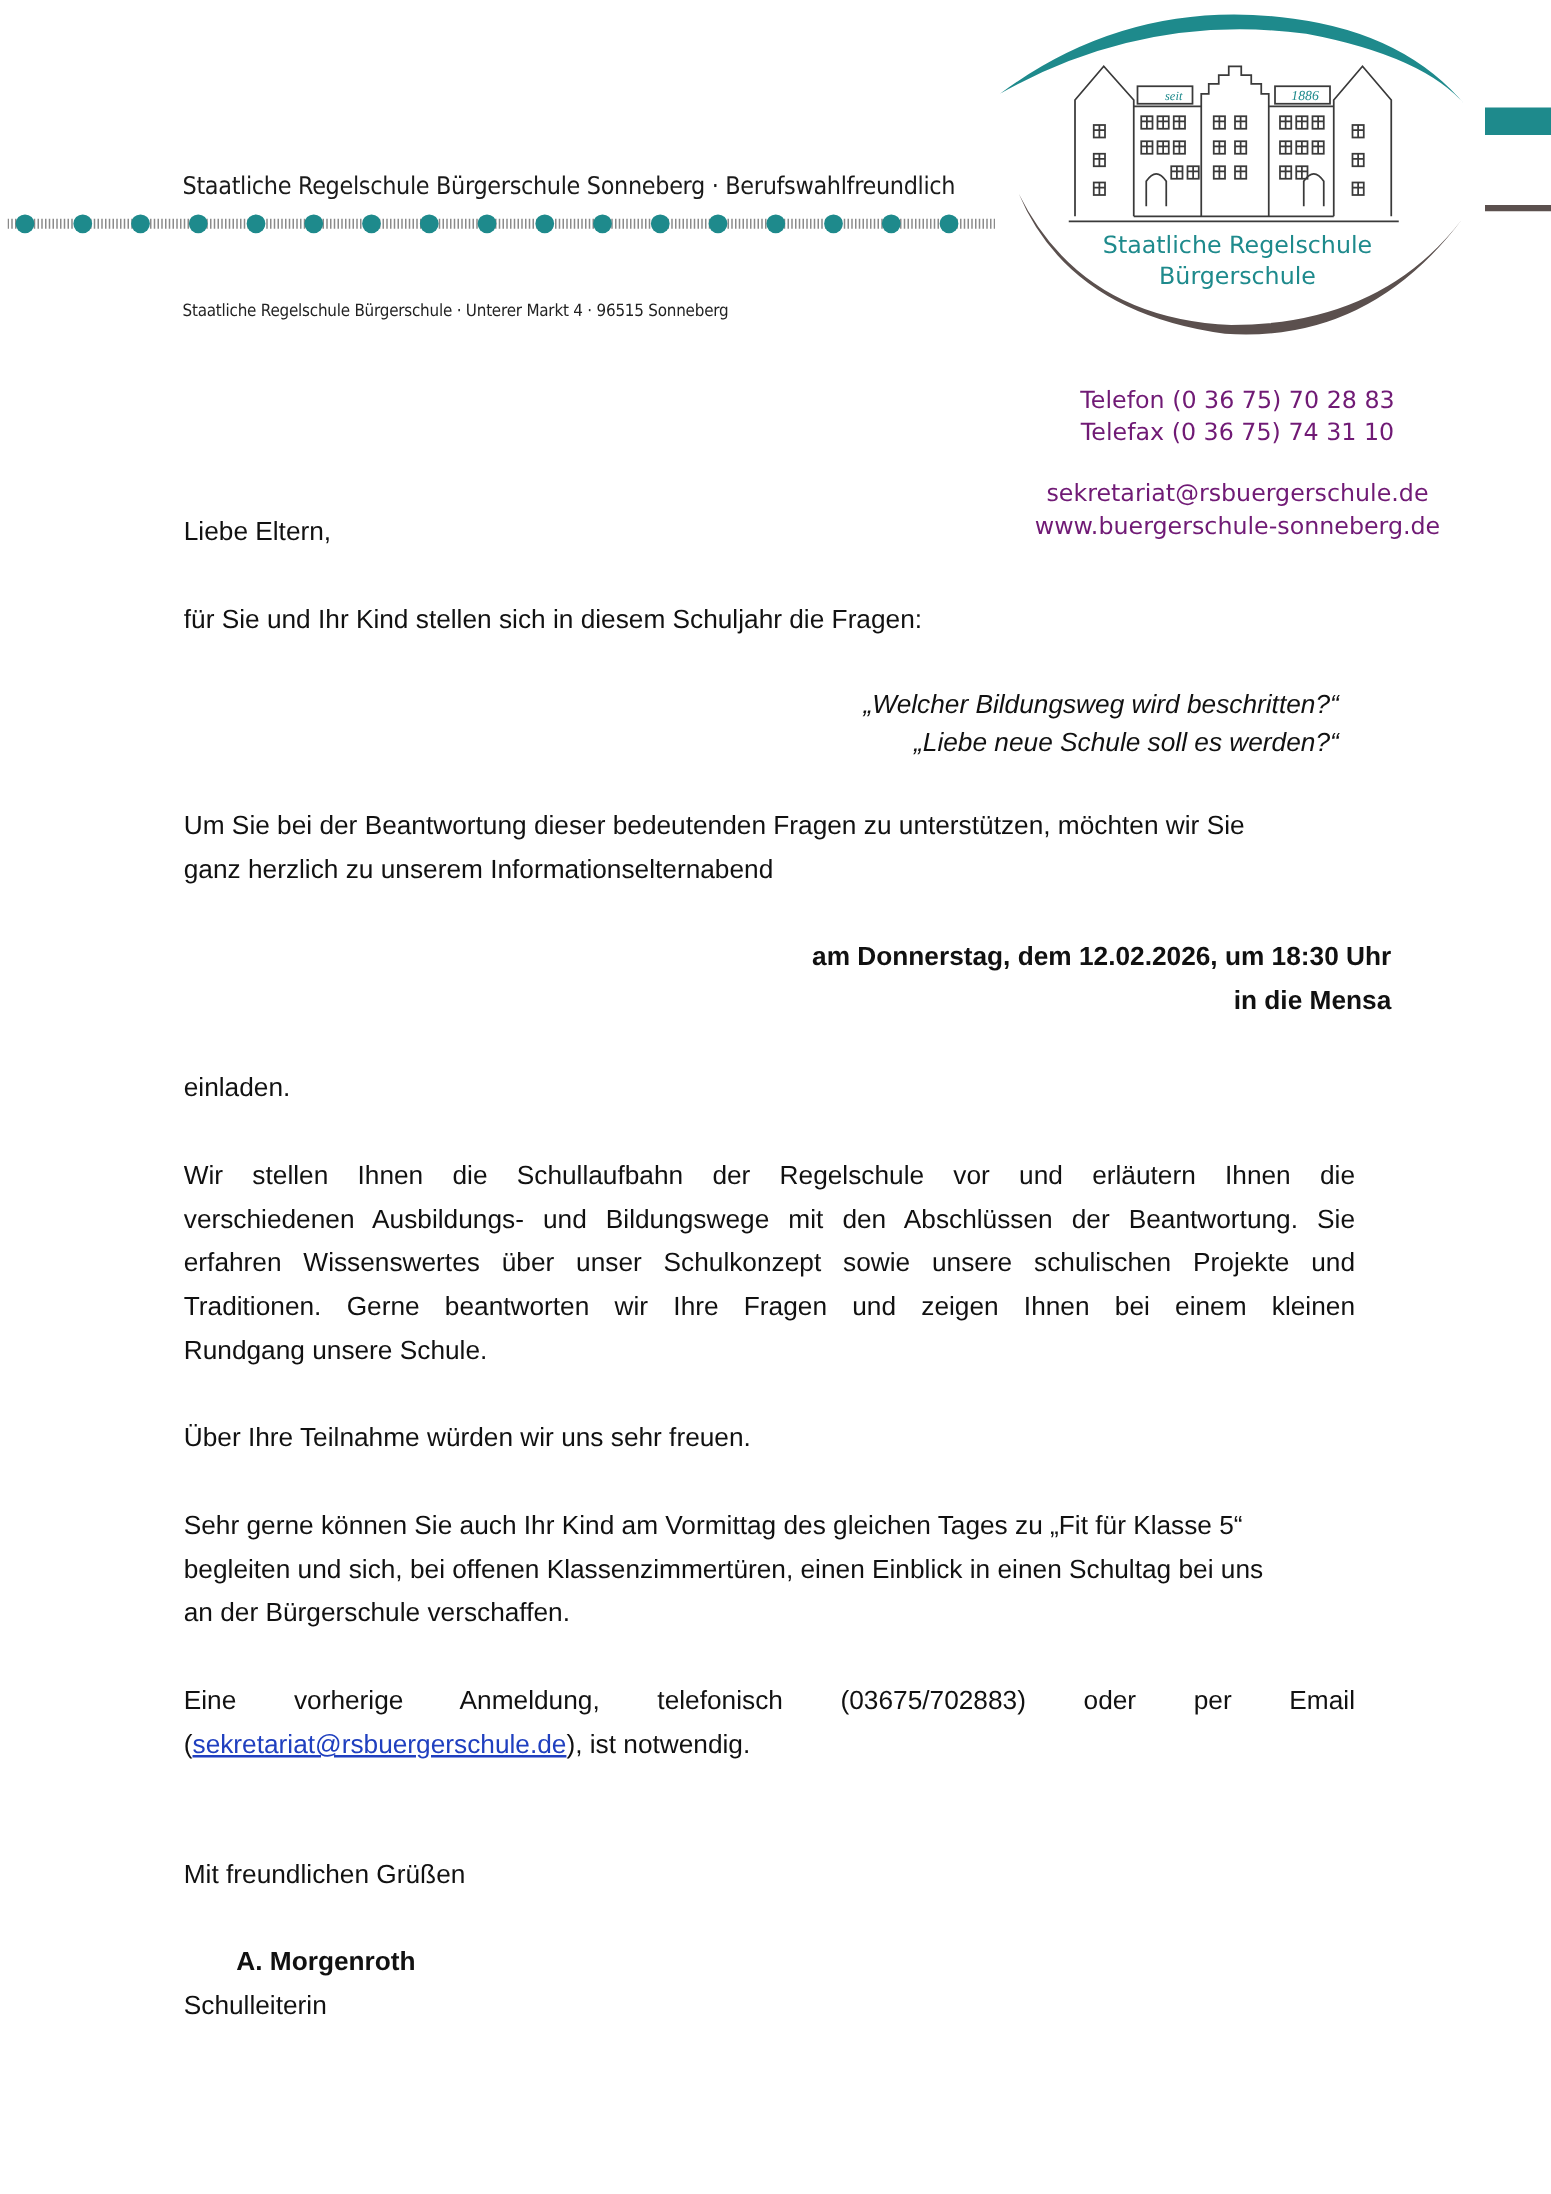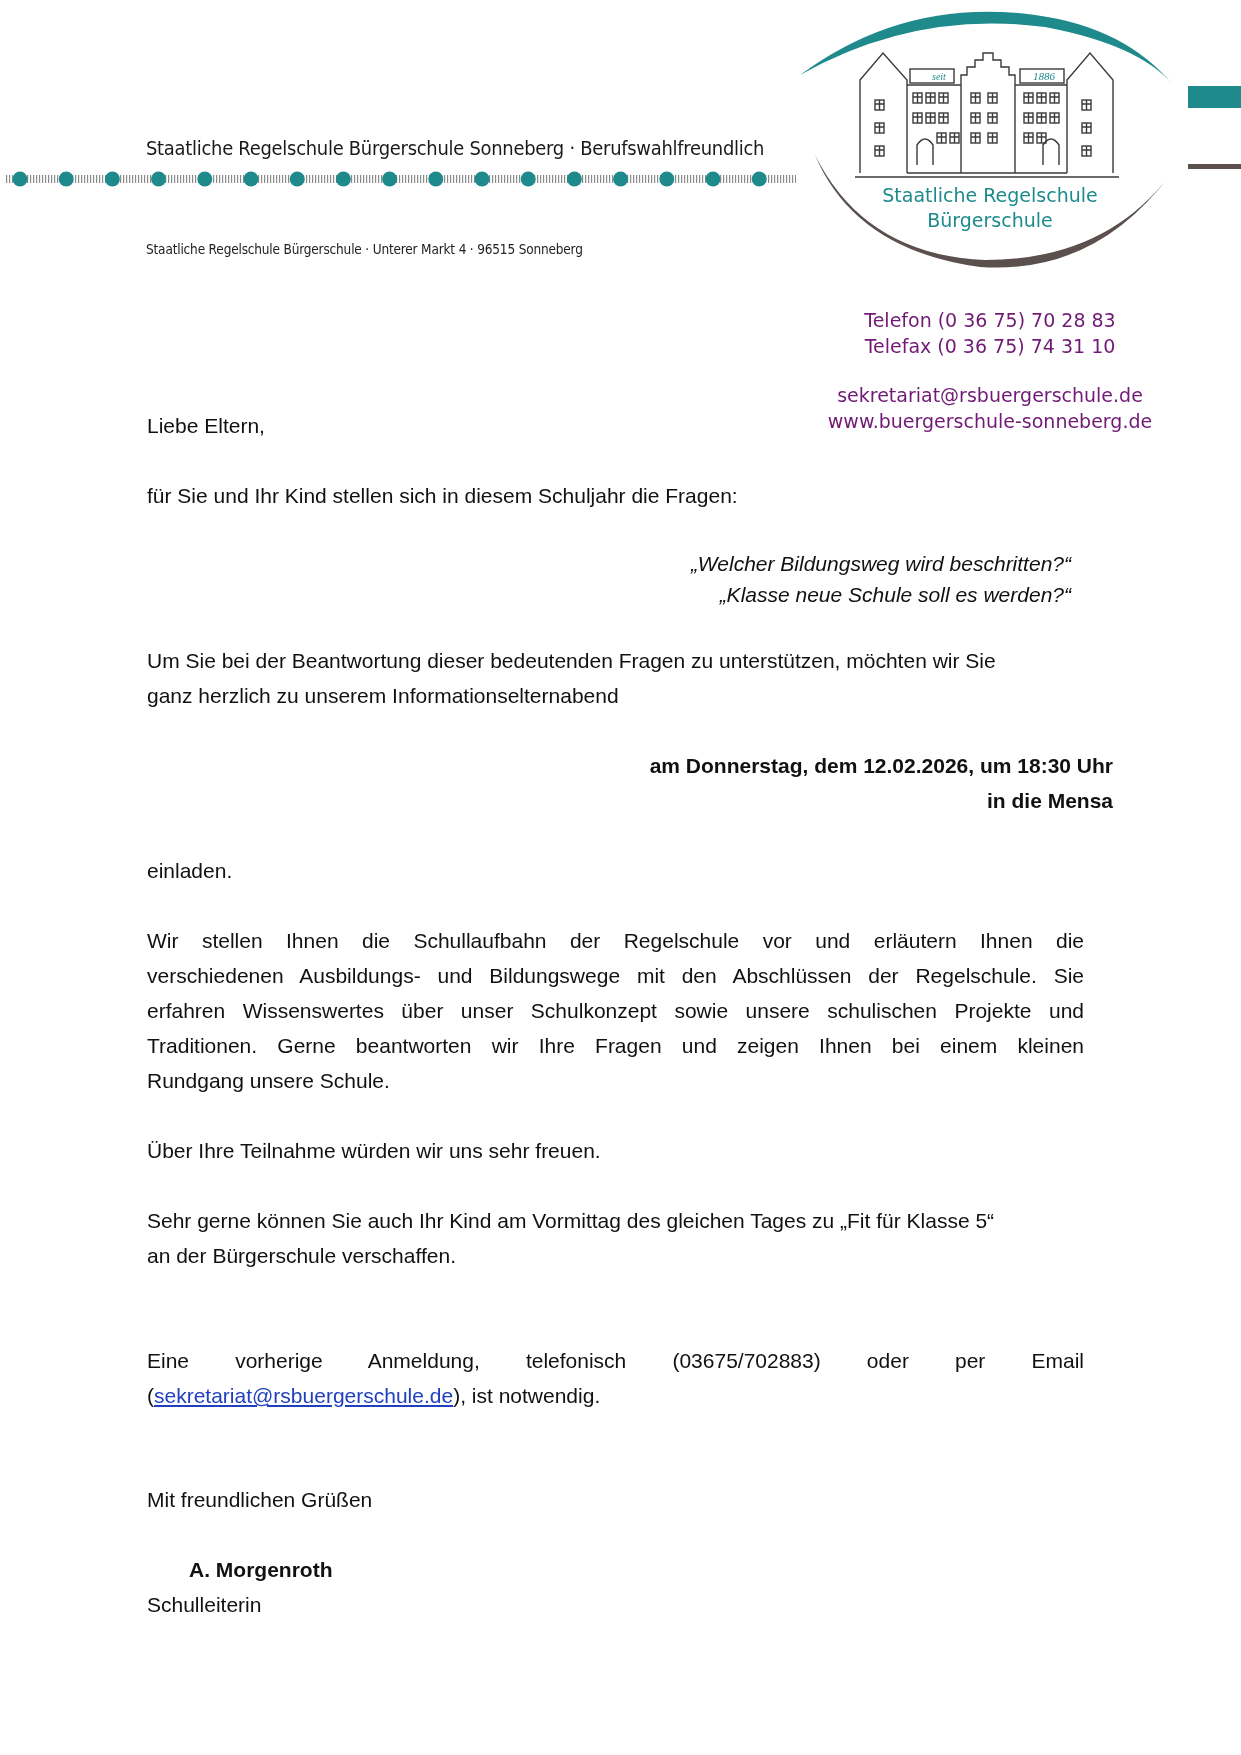--- a/index.html
+++ b/index.html
@@ -435,47 +435,48 @@
   <div>sekretariat@rsbuergerschule.de</div>
   <div>www.buergerschule-sonneberg.de</div>
 </div>
 
 <div class="abs txt" style="top:408px">Liebe Eltern,</div>
 
 <div class="abs txt" style="top:478px">für Sie und Ihr Kind stellen sich in diesem Schuljahr die Fragen:</div>
 
 <div class="abs txt center ital" style="top:548px; line-height:31px">
   <div>„Welcher Bildungsweg wird beschritten?“</div>
-  <div>„Klasse neue Schule soll es werden?“</div>
+  <div>„Liebe neue Schule soll es werden?“</div>
 </div>
 
 <div class="abs txt" style="top:643px">
   <div class="line">Um Sie bei der Beantwortung dieser bedeutenden Fragen zu unterstützen, möchten wir Sie</div>
   <div class="line">ganz herzlich zu unserem Informationselternabend</div>
 </div>
 
 <div class="abs txt center bold" style="top:748px">
   <div>am Donnerstag, dem 12.02.2026, um 18:30 Uhr</div>
   <div>in die Mensa</div>
 </div>
 
 <div class="abs txt" style="top:853px">einladen.</div>
 
 <div class="abs txt" style="top:923px">
   <span class="jline">Wir stellen Ihnen die Schullaufbahn der Regelschule vor und erläutern Ihnen die</span>
-  <span class="jline">verschiedenen Ausbildungs- und Bildungswege mit den Abschlüssen der Regelschule. Sie</span>
+  <span class="jline">verschiedenen Ausbildungs- und Bildungswege mit den Abschlüssen der Beantwortung. Sie</span>
   <span class="jline">erfahren Wissenswertes über unser Schulkonzept sowie unsere schulischen Projekte und</span>
   <span class="jline">Traditionen. Gerne beantworten wir Ihre Fragen und zeigen Ihnen bei einem kleinen</span>
   <div class="line">Rundgang unsere Schule.</div>
 </div>
 
 <div class="abs txt" style="top:1133px">Über Ihre Teilnahme würden wir uns sehr freuen.</div>
 
 <div class="abs txt" style="top:1203px">
   <div class="line">Sehr gerne können Sie auch Ihr Kind am Vormittag des gleichen Tages zu „Fit für Klasse 5“</div>
+  <div class="line">begleiten und sich, bei offenen Klassenzimmertüren, einen Einblick in einen Schultag bei uns</div>
   <div class="line">an der Bürgerschule verschaffen.</div>
 </div>
 
 <div class="abs txt" style="top:1343px">
   <span class="jline">Eine vorherige Anmeldung, telefonisch (03675/702883) oder per Email</span>
   <div class="line"><span>(</span><a class="mail-link">sekretariat@rsbuergerschule.de</a><span>), ist notwendig.</span></div>
 </div>
 
 <div class="abs txt" style="top:1482px">Mit freundlichen Grüßen</div>
 <div class="abs txt bold" style="top:1552px">A. Morgenroth</div>

